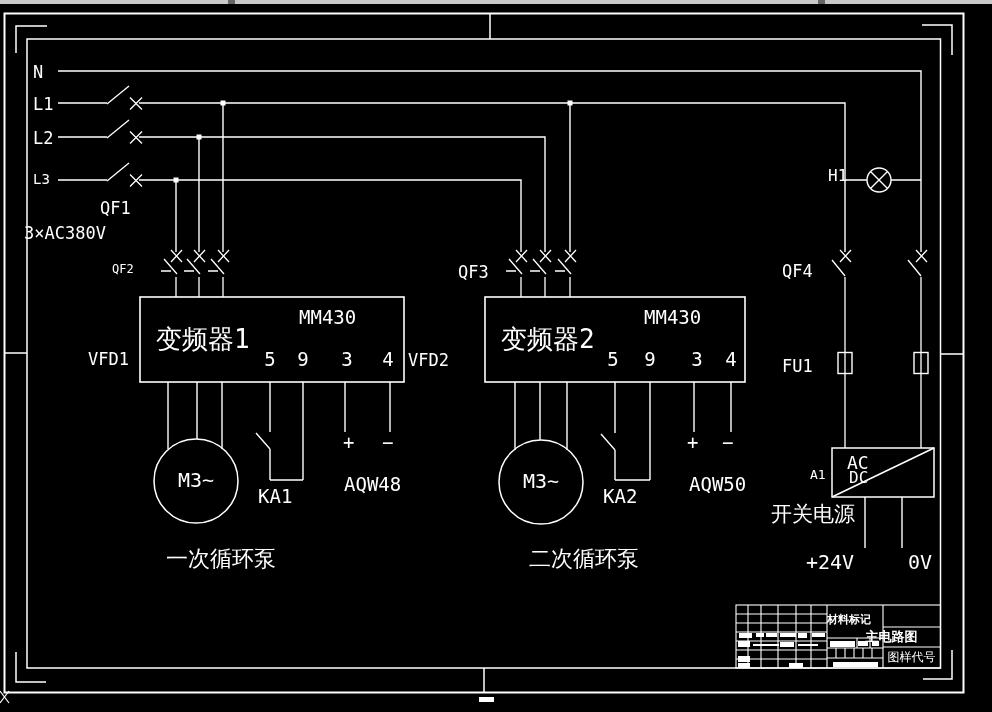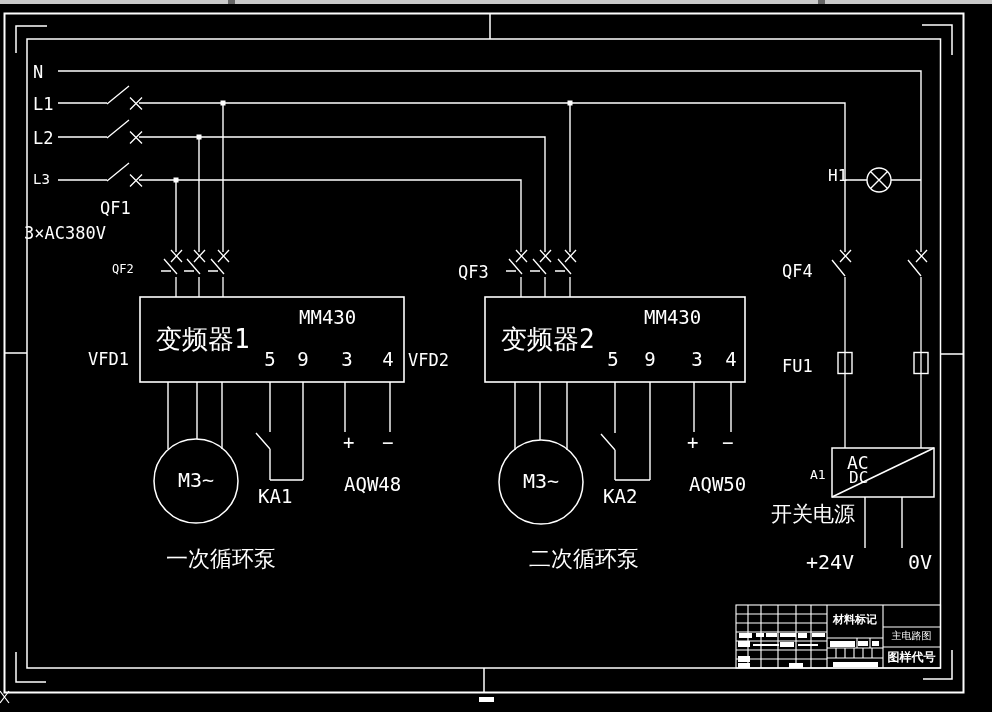--- a/index.html
+++ b/index.html
@@ -180,17 +180,17 @@
   <div class="lbl" style="left:828px;top:167px;font-size:16px">H1</div>
   <div class="lbl" style="left:782px;top:262px;font-size:17px">QF4</div>
   <div class="lbl" style="left:782px;top:357px;font-size:17px">FU1</div>
   <div class="lbl" style="left:810px;top:468px;font-size:13px">A1</div>
   <div class="lbl" style="left:847px;top:453px;font-size:18px">AC</div>
   <div class="lbl" style="left:849px;top:469px;font-size:16px">DC</div>
   <div class="lbl" style="left:771px;top:503px;font-size:21px">开关电源</div>
   <div class="lbl" style="left:806px;top:551px;font-size:20px">+24V</div>
   <div class="lbl" style="left:908px;top:551px;font-size:20px">0V</div>
 
-  <div class="lbl ctr" style="left:827px;top:614px;width:56px;font-size:11px;font-weight:bold">材料标记</div>
-  <div class="lbl ctr" style="left:883px;top:630px;width:57px;font-size:10px;font-weight:normal">主电路图</div>
-  <div class="lbl ctr" style="left:883px;top:651px;width:57px;font-size:12px;font-weight:bold">图样代号</div>
+  <div class="lbl ctr" style="left:827px;top:614px;width:35px;font-size:11px;font-weight:bold">材料标记</div>
+  <div class="lbl ctr" style="left:863px;top:630px;width:57px;font-size:13px;font-weight:bold">主电路图</div>
+  <div class="lbl ctr" style="left:883px;top:651px;width:57px;font-size:12px;font-weight:normal">图样代号</div>
 
 </div>
 
 </body></html>

